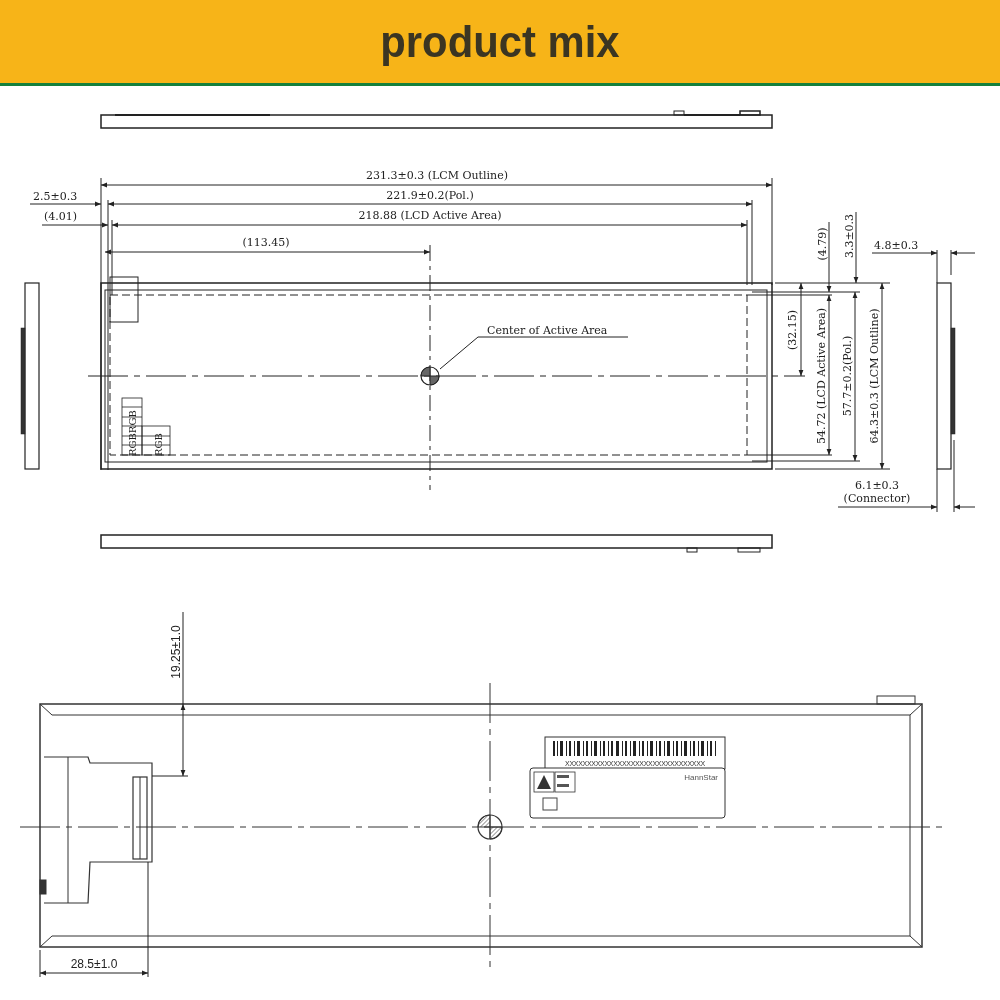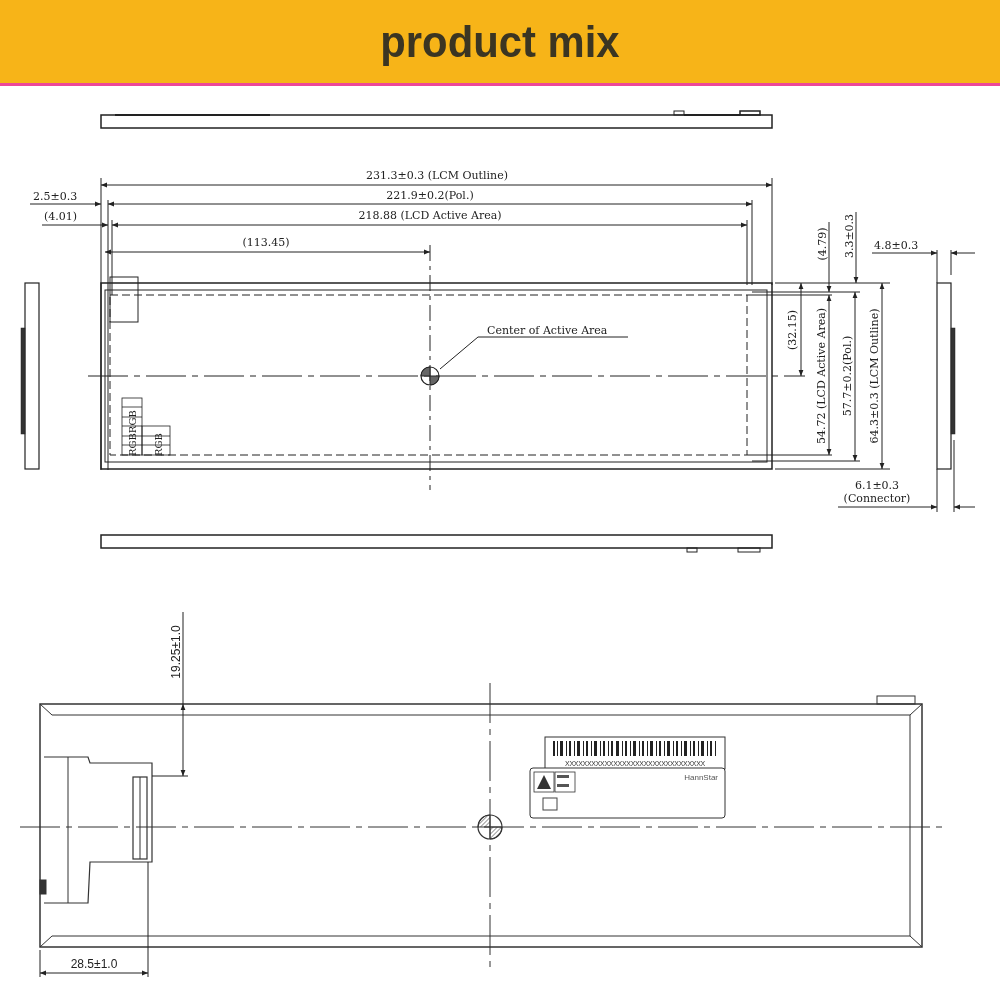--- a/index.html
+++ b/index.html
@@ -1,17 +1,17 @@
 <!DOCTYPE html>
 <html><head>
 <meta charset="utf-8">
 <style>
   html,body{margin:0;padding:0;background:#fff;}
   body{width:1000px;height:1000px;position:relative;overflow:hidden;font-family:"Liberation Sans",sans-serif;}
-  .banner{position:absolute;left:0;top:0;width:1000px;height:83px;background:#f7b418;border-bottom:3px solid #ec4899;display:flex;align-items:center;justify-content:center;}
+  .banner{position:absolute;left:0;top:0;width:1000px;height:83px;background:#f7b418;border-bottom:3px solid #15803d;display:flex;align-items:center;justify-content:center;}
   .banner h1{margin:0;font-family:"Liberation Sans",sans-serif;font-weight:bold;font-size:44px;color:#3b3522;letter-spacing:0px;transform:scaleX(0.95);}
   svg.drawing{position:absolute;left:0;top:86px;}
   .dim{font-family:"DejaVu Serif","Liberation Serif",serif;font-size:11px;fill:#222;}
   .dims{font-family:"Liberation Sans",sans-serif;font-size:12px;fill:#222;}
 </style>
 </head>
 <body>
 
 <div class="banner">
   <h1>product mix</h1>

